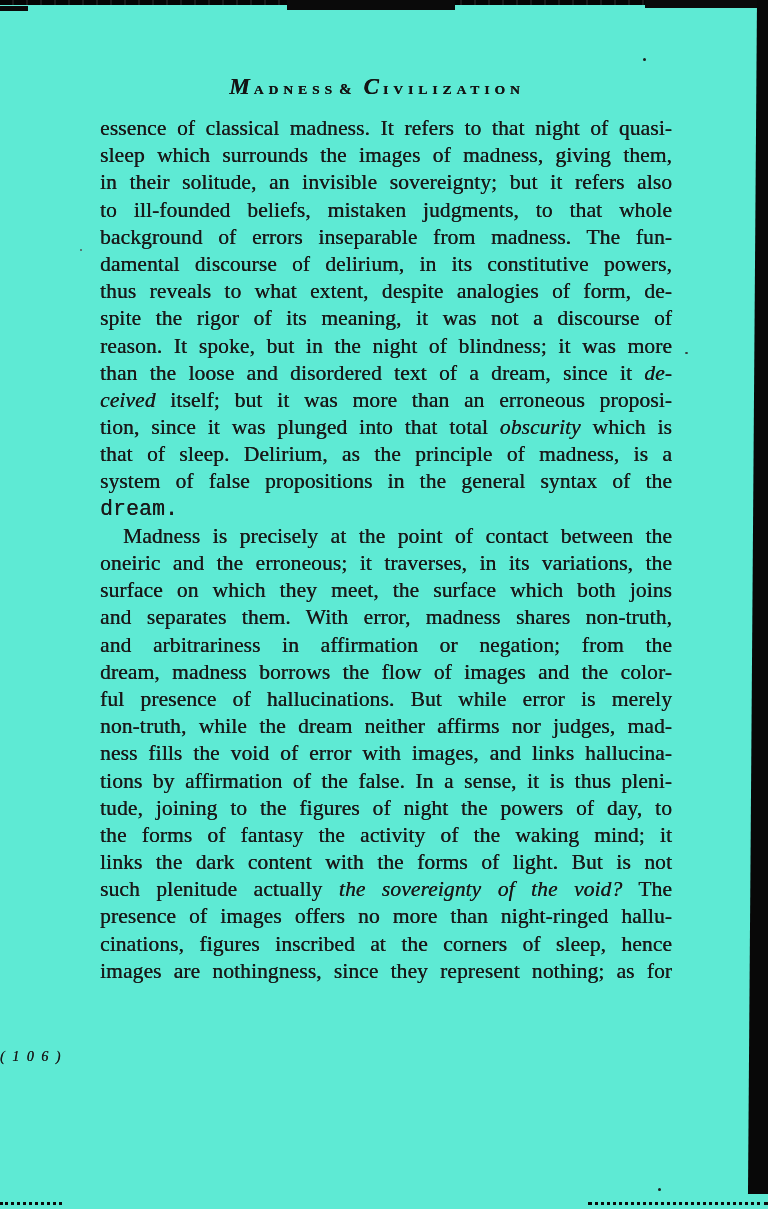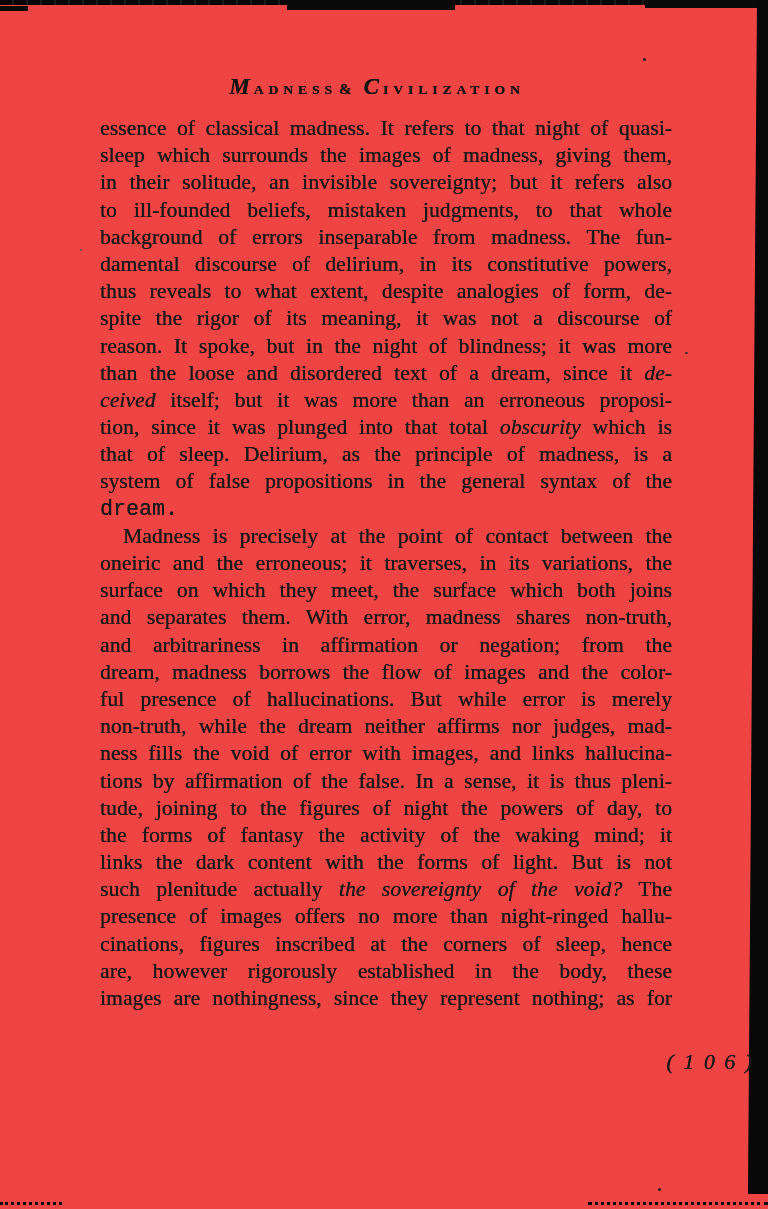--- a/index.html
+++ b/index.html
@@ -1,19 +1,19 @@
 <!DOCTYPE html>
 <html><head>
 <meta charset="utf-8">
 <style>
   html,body{margin:0;padding:0;background:#e8e8e8;}
   .scan{
     position:relative;
     width:768px;height:1209px;
-    background:#ef4444;
+    background:#5eead4;
     overflow:hidden;
     font-family:"Liberation Serif","DejaVu Serif",serif;
     color:#171717;
     margin:0 auto;
   }
   
   .edge{position:absolute;background:#0a0a0a;}
   .edge-top-main{left:0;top:0;width:768px;height:5px;
     background:repeating-linear-gradient(90deg,#050505 0 12px,#1a1a1a 12px 14px);}
   .edge-top-bump{left:287px;top:0;width:168px;height:10px;}
@@ -64,23 +64,23 @@
     text-shadow:0.3px 0 0 currentColor;
     color:#191919;
   }
   .line.indent{text-indent:23px;}
   .line.endpara{text-align-last:left;font-family:Liberation Mono, monospace;}
   .line .it{font-style:italic;margin-top:44px;}
 
   
   .folio{
     position:absolute;left:0;right:14px;top:1049px;
-    text-align:right;
+    text-align:left;
     font-style:italic;
-    font-size:22px;
+    font-size:14px;
     letter-spacing:2px;
     color:#1a1a1a;
     text-shadow:0.3px 0 0 currentColor;
   }
 </style>
 </head>
 <body>
 
 <div class="scan">
 
@@ -125,19 +125,18 @@
       <div class="line"><span>ful presence of hallucinations. But while error is merely</span></div>
       <div class="line"><span>non-truth, while the dream neither affirms nor judges, mad-</span></div>
       <div class="line"><span>ness fills the void of error with images, and links hallucina-</span></div>
       <div class="line"><span>tions by affirmation of the false. In a sense, it is thus pleni-</span></div>
       <div class="line"><span>tude, joining to the figures of night the powers of day, to</span></div>
       <div class="line"><span>the forms of fantasy the activity of the waking mind; it</span></div>
       <div class="line"><span>links the dark content with the forms of light. But is not</span></div>
       <div class="line"><span>such plenitude actually </span><span class="it">the sovereignty of the void?</span><span> The</span></div>
       <div class="line"><span>presence of images offers no more than night-ringed hallu-</span></div>
       <div class="line"><span>cinations, figures inscribed at the corners of sleep, hence</span></div>
-      <div class="line"><span>are, however rigorously established in the body, these</span></div>
       <div class="line"><span>images are nothingness, since they represent nothing; as for</span></div>
     </div>
 
   <div class="folio">( 1 0 6 )</div>
 
 </div>
 
 </body></html>

